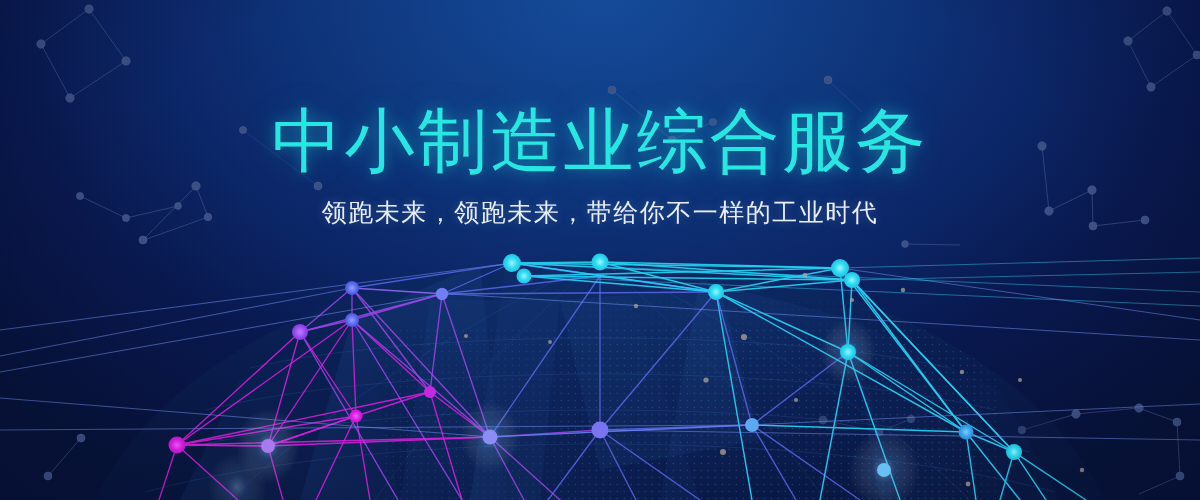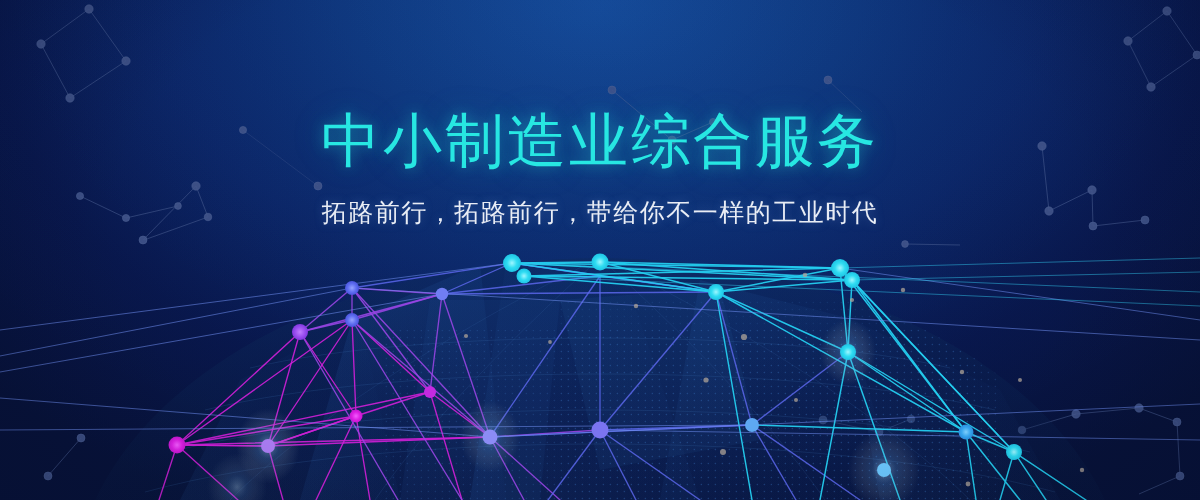--- a/index.html
+++ b/index.html
@@ -47,21 +47,21 @@
     z-index: 40;
     text-align: center;
     pointer-events: none;
   }
   .headline {
     margin: 0;
     padding: 0;
     position: absolute;
     top: 103px;
     width: 1200px;
-    font-size: 59px;
+    font-size: 70px;
     line-height: 76px;
     font-weight: 400;
     letter-spacing: 3px;
     color: #27e7e2;
     text-shadow: 0 0 14px rgba(30,220,215,0.45), 0 0 34px rgba(20,170,215,0.28);
     white-space: nowrap;
   }
   .subhead {
     margin: 0;
     padding: 0;
@@ -411,16 +411,16 @@
       <circle cx="848" cy="352" r="8.0" fill="url(#gCyn)"></circle>
       <circle cx="966" cy="432" r="7.5" fill="url(#gBlu)"></circle>
       <circle cx="1014" cy="452" r="8.0" fill="url(#gCyn)"></circle>
     </g>
   </svg>
 
   <div class="vignette"></div>
 
   <div class="text-layer">
     <h1 class="headline">中小制造业综合服务</h1>
-    <p class="subhead">拓路前行，拓路前行，带给你不一样的工业时代</p>
+    <p class="subhead">领跑未来，领跑未来，带给你不一样的工业时代</p>
   </div>
 
 </div>
 
 </body></html>

